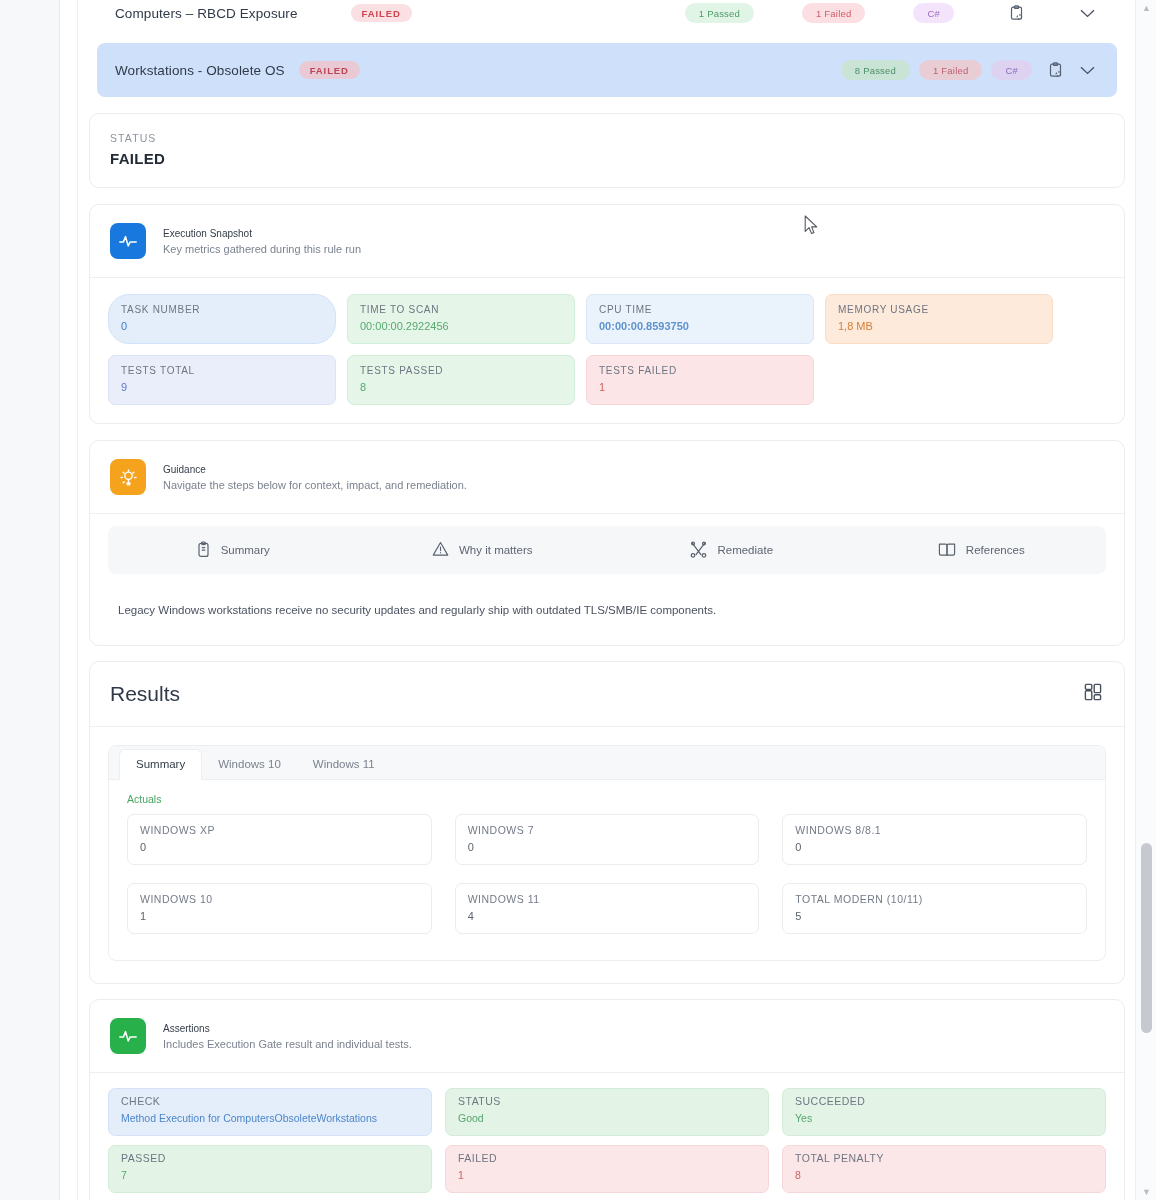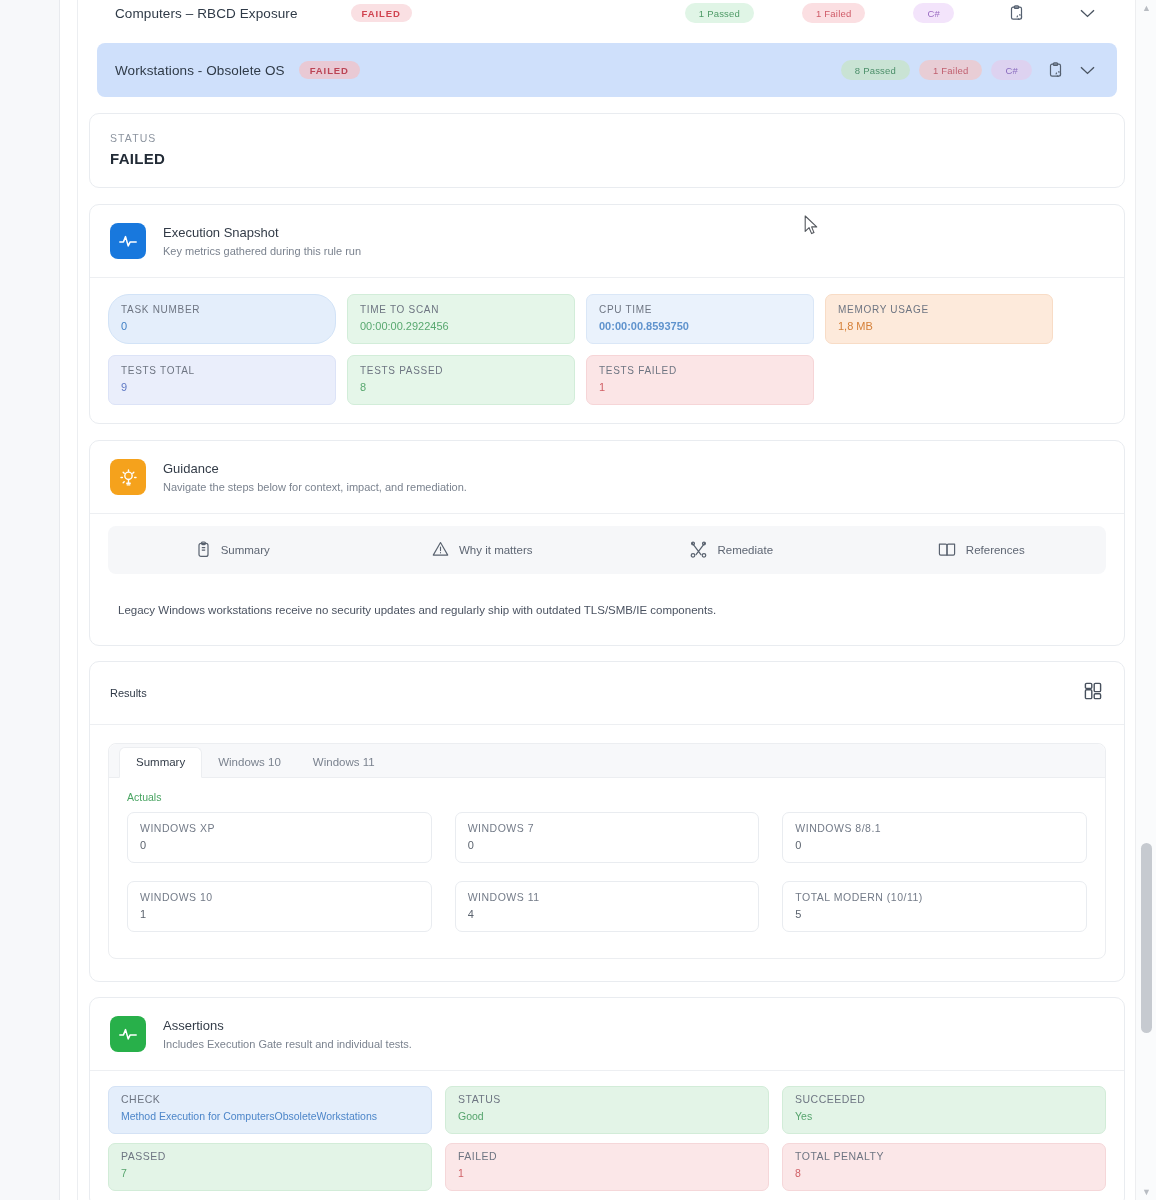--- a/index.html
+++ b/index.html
@@ -115,21 +115,21 @@
   .sec-head { display: flex; align-items: center; padding: 18px 20px; }
   .sq-icon {
     width: 36px; height: 36px; border-radius: 8px;
     display: flex; align-items: center; justify-content: center;
     flex: 0 0 36px;
   }
   .sq-icon.blue   { background: #1878dd; }
   .sq-icon.orange { background: #f5a21c; }
   .sq-icon.green  { background: #28b04a; }
   .sec-text { margin-left: 17px; }
-  .sec-title { font-size: 13px; color: #333c48; line-height: 1.3; }
+  .sec-title { font-size: 10px; color: #333c48; line-height: 1.3; }
   .sec-sub  { font-size: 11px; color: #7b838f; margin-top: 3px; }
   .sec-divider { height: 1px; background: #edeff2; }
 
   
   .tiles { display: flex; flex-wrap: wrap; gap: 11px; padding: 16px 18px 18px; }
   .tile {
     border-radius: 7px; padding: 9px 12px 11px;
     min-height: 45px;
   }
   .tile-label {
@@ -168,21 +168,21 @@
   .guidance-body {
     padding: 28px 18px 26px 28px;
     font-size: 11.5px; color: #4a5260; line-height: 1.5;
   }
 
   
   .results-head {
     display: flex; align-items: center; justify-content: space-between;
     padding: 20px 22px 20px 20px;
   }
-  .results-title { font-size: 11px; color: #2f3947; }
+  .results-title { font-size: 21px; color: #2f3947; }
   .inner-panel {
     margin: 18px 18px 22px;
     border: 1px solid #eceef1;
     border-radius: 8px;
     background: #fff;
   }
   .rtabs {
     display: flex; align-items: flex-end;
     height: 34px;
     background: #f7f8fa;

